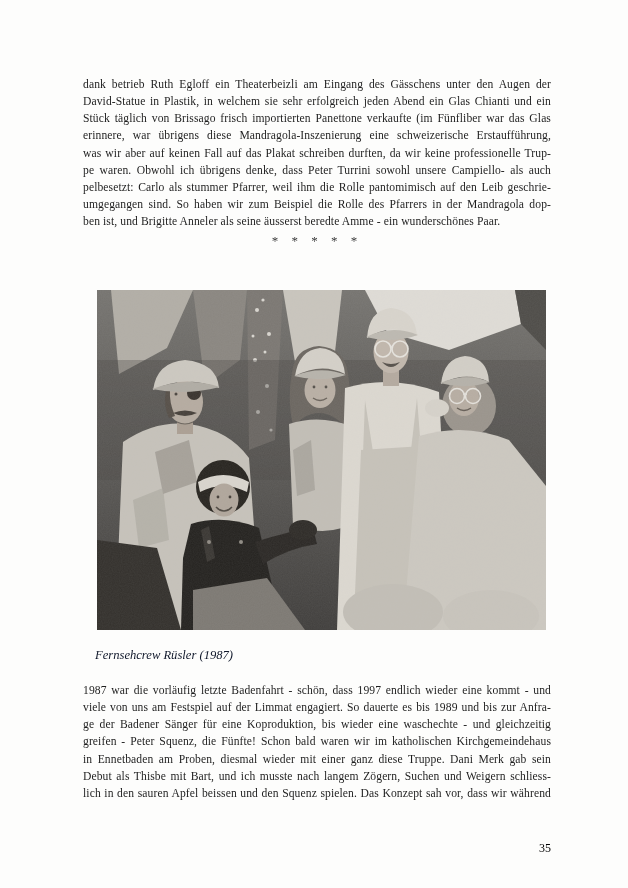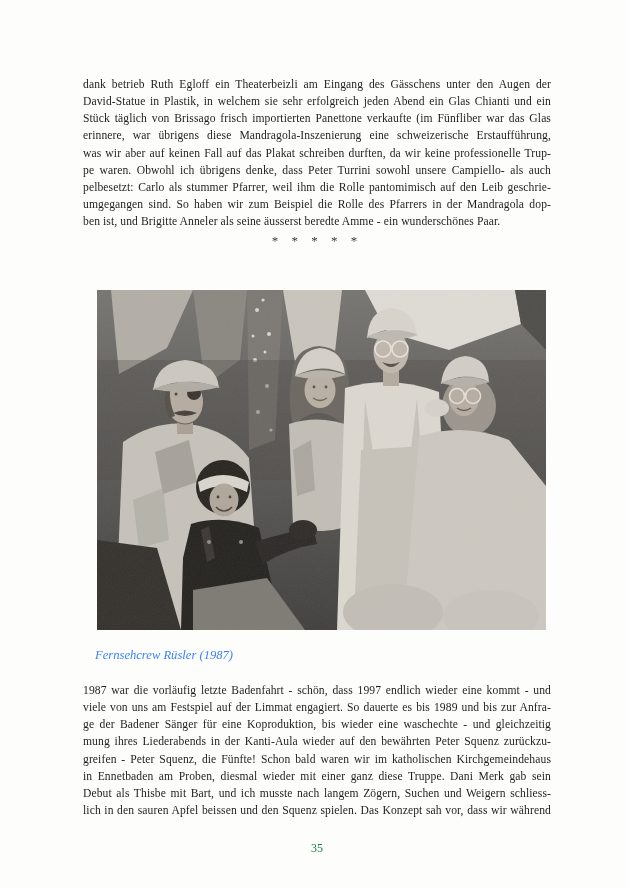--- a/index.html
+++ b/index.html
@@ -51,30 +51,30 @@
     height: 340px;
     background: #4c4a47;
   }
   .figure svg { display: block; }
   .caption {
     position: absolute;
     left: 95px;
     top: 648px;
     font-style: italic;
     font-size: 12.6px;
-    color: #3b82f6;
+    color: #0f172a;
   }
   .page-number {
     position: absolute;
     left: 83px;
     width: 468px;
     top: 841px;
-    text-align: center;
+    text-align: right;
     font-size: 12px;
-    color: #15803d;
+    color: #000000;
   }
 </style>
 </head>
 <body>
 
 <div class="page">
 
   <div class="textblock para" id="para1">
     <div class="line">dank betrieb Ruth Egloff ein Theaterbeizli am Eingang des Gässchens unter den Augen der</div>
     <div class="line">David-Statue in Plastik, in welchem sie sehr erfolgreich jeden Abend ein Glas Chianti und ein</div>
@@ -202,21 +202,20 @@
       <rect width="449" height="340" filter="url(#grain)" opacity="0.35"></rect>
     </svg>
   </div>
 
   <div class="caption">Fernsehcrew Rüsler (1987)</div>
 
   <div class="textblock para" id="para2">
     <div class="line">1987 war die vorläufig letzte Badenfahrt - schön, dass 1997 endlich wieder eine kommt - und</div>
     <div class="line">viele von uns am Festspiel auf der Limmat engagiert. So dauerte es bis 1989 und bis zur Anfra-</div>
     <div class="line">ge der Badener Sänger für eine Koproduktion, bis wieder eine waschechte - und gleichzeitig</div>
-    <div class="line">mung ihres Liederabends in der Kanti-Aula wieder auf den bewährten Peter Squenz zurückzu-</div>
     <div class="line">greifen - Peter Squenz, die Fünfte! Schon bald waren wir im katholischen Kirchgemeindehaus</div>
     <div class="line">in Ennetbaden am Proben, diesmal wieder mit einer ganz diese Truppe. Dani Merk gab sein</div>
     <div class="line">Debut als Thisbe mit Bart, und ich musste nach langem Zögern, Suchen und Weigern schliess-</div>
     <div class="line">lich in den sauren Apfel beissen und den Squenz spielen. Das Konzept sah vor, dass wir während</div>
   </div>
 
   <div class="page-number">35</div>
 
 </div>
 

